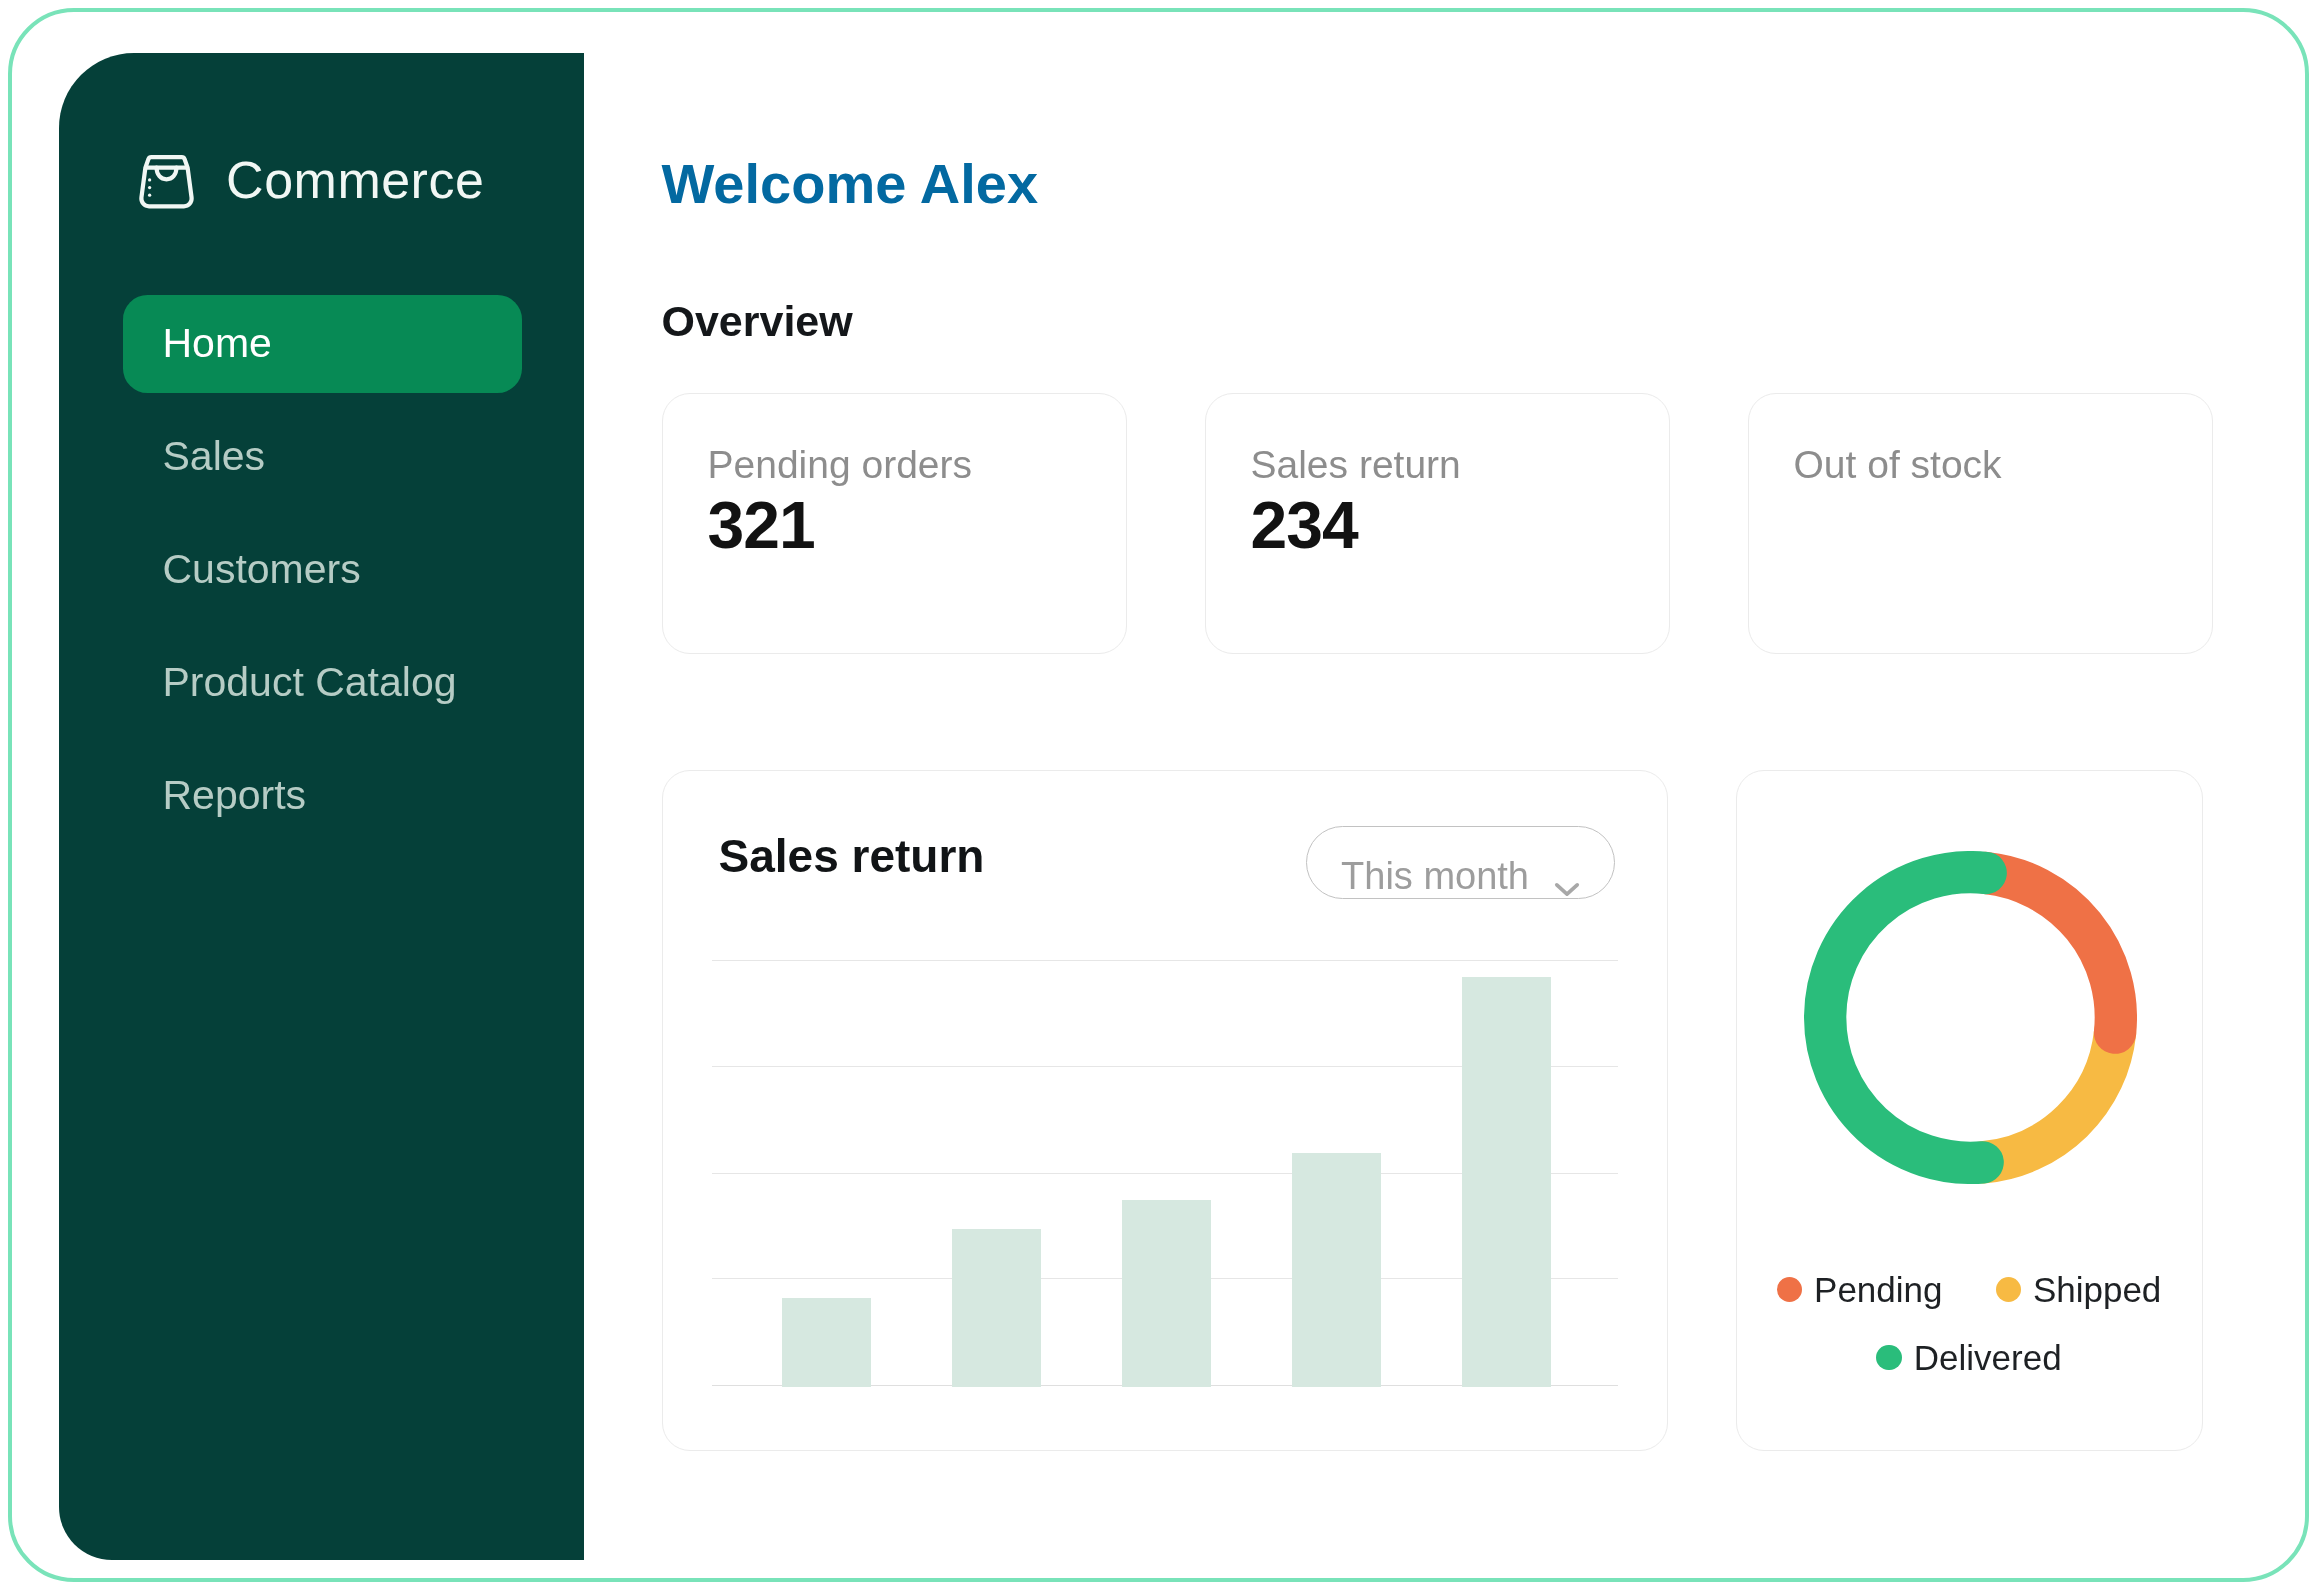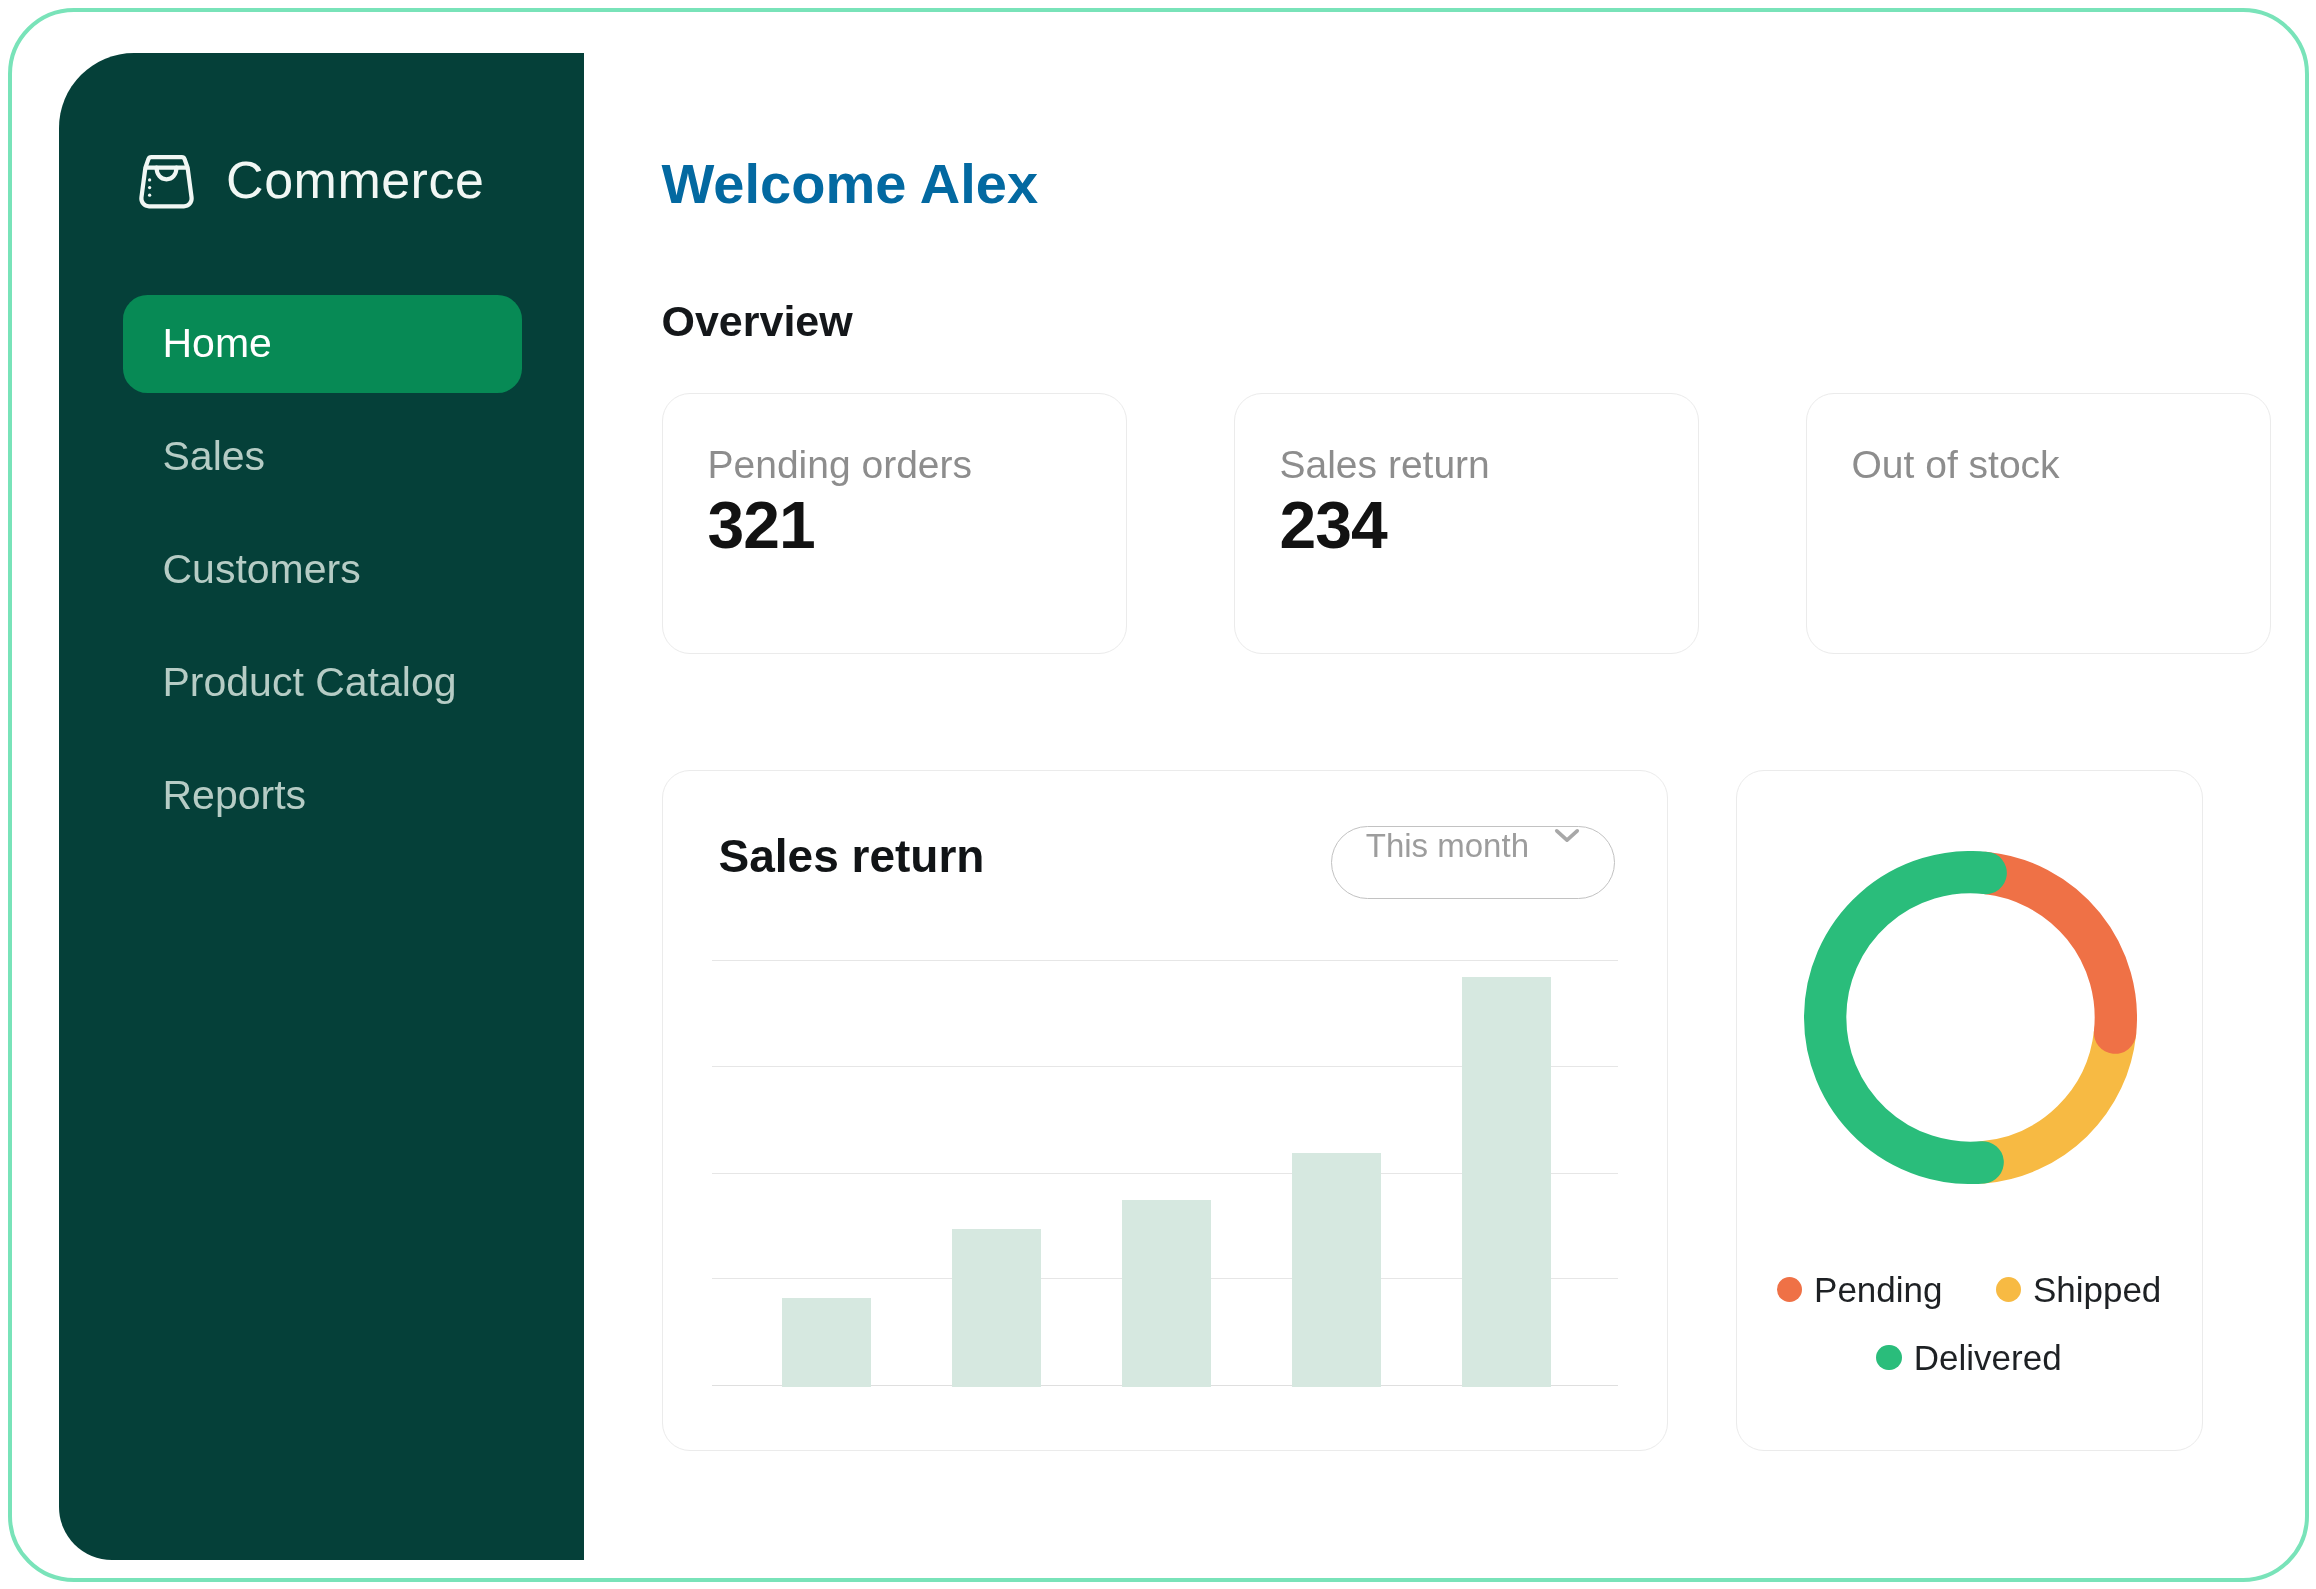--- a/index.html
+++ b/index.html
@@ -40,21 +40,21 @@
     font-size: 56px; font-weight: 700; color: #0369a1;
   }
   .section-title {
     position: absolute; left: 650px; top: 285px;
     font-size: 43px; font-weight: 600; color: #14171a;
   }
 
   
   .stats-row {
     position: absolute; left: 650px; top: 381px;
-    display: flex; gap: 107px;
+    display: flex; gap: 78px;
   }
   .stat-card {
     width: 465px; height: 261px; background: #fff;
     border: 1.9px solid #ebebeb; border-radius: 28px;
     padding: 49px 45px;
   }
   .stat-label { font-size: 39px; color: #8d8d8d; line-height: 1.15; }
   .stat-value {
     font-size: 66px; font-weight: 700;
     color: #121212; letter-spacing: -0.9px;
@@ -64,24 +64,24 @@
   .summary-card {
     position: absolute; left: 650px; top: 758px; width: 1006px; height: 681px;
     background: #fff; border: 1.9px solid #ebebeb; border-radius: 28px;
   }
   .summary-title {
     position: absolute; left: 56px; top: 58px;
     font-size: 46px; font-weight: 700; color: #111416;
   }
   .filter-pill {
     position: absolute; right: 52px; top: 55px; height: 73px;
-    display: inline-flex; align-items: flex-start; gap: 24.5px;
+    display: inline-flex; align-items: flex-end; gap: 24.5px;
     padding: 0 34px; background: #fff;
     border: 1.9px solid #c2c2c2; border-radius: 41px;
-    font-size: 33px; color: #9d9d9d; cursor: pointer;
+    font-size: 38px; color: #9d9d9d; cursor: pointer;
     font-family: "Liberation Sans", sans-serif;
   }
   .filter-pill svg { width: 26px; height: 17px; display: block; }
 
   .bar-chart {
     position: absolute; left: 49px; top: 189px; width: 906px; height: 427px;
   }
   .gridline {
     position: absolute; left: 0; right: 0; height: 1.9px; background: #e6e6e6;
   }

